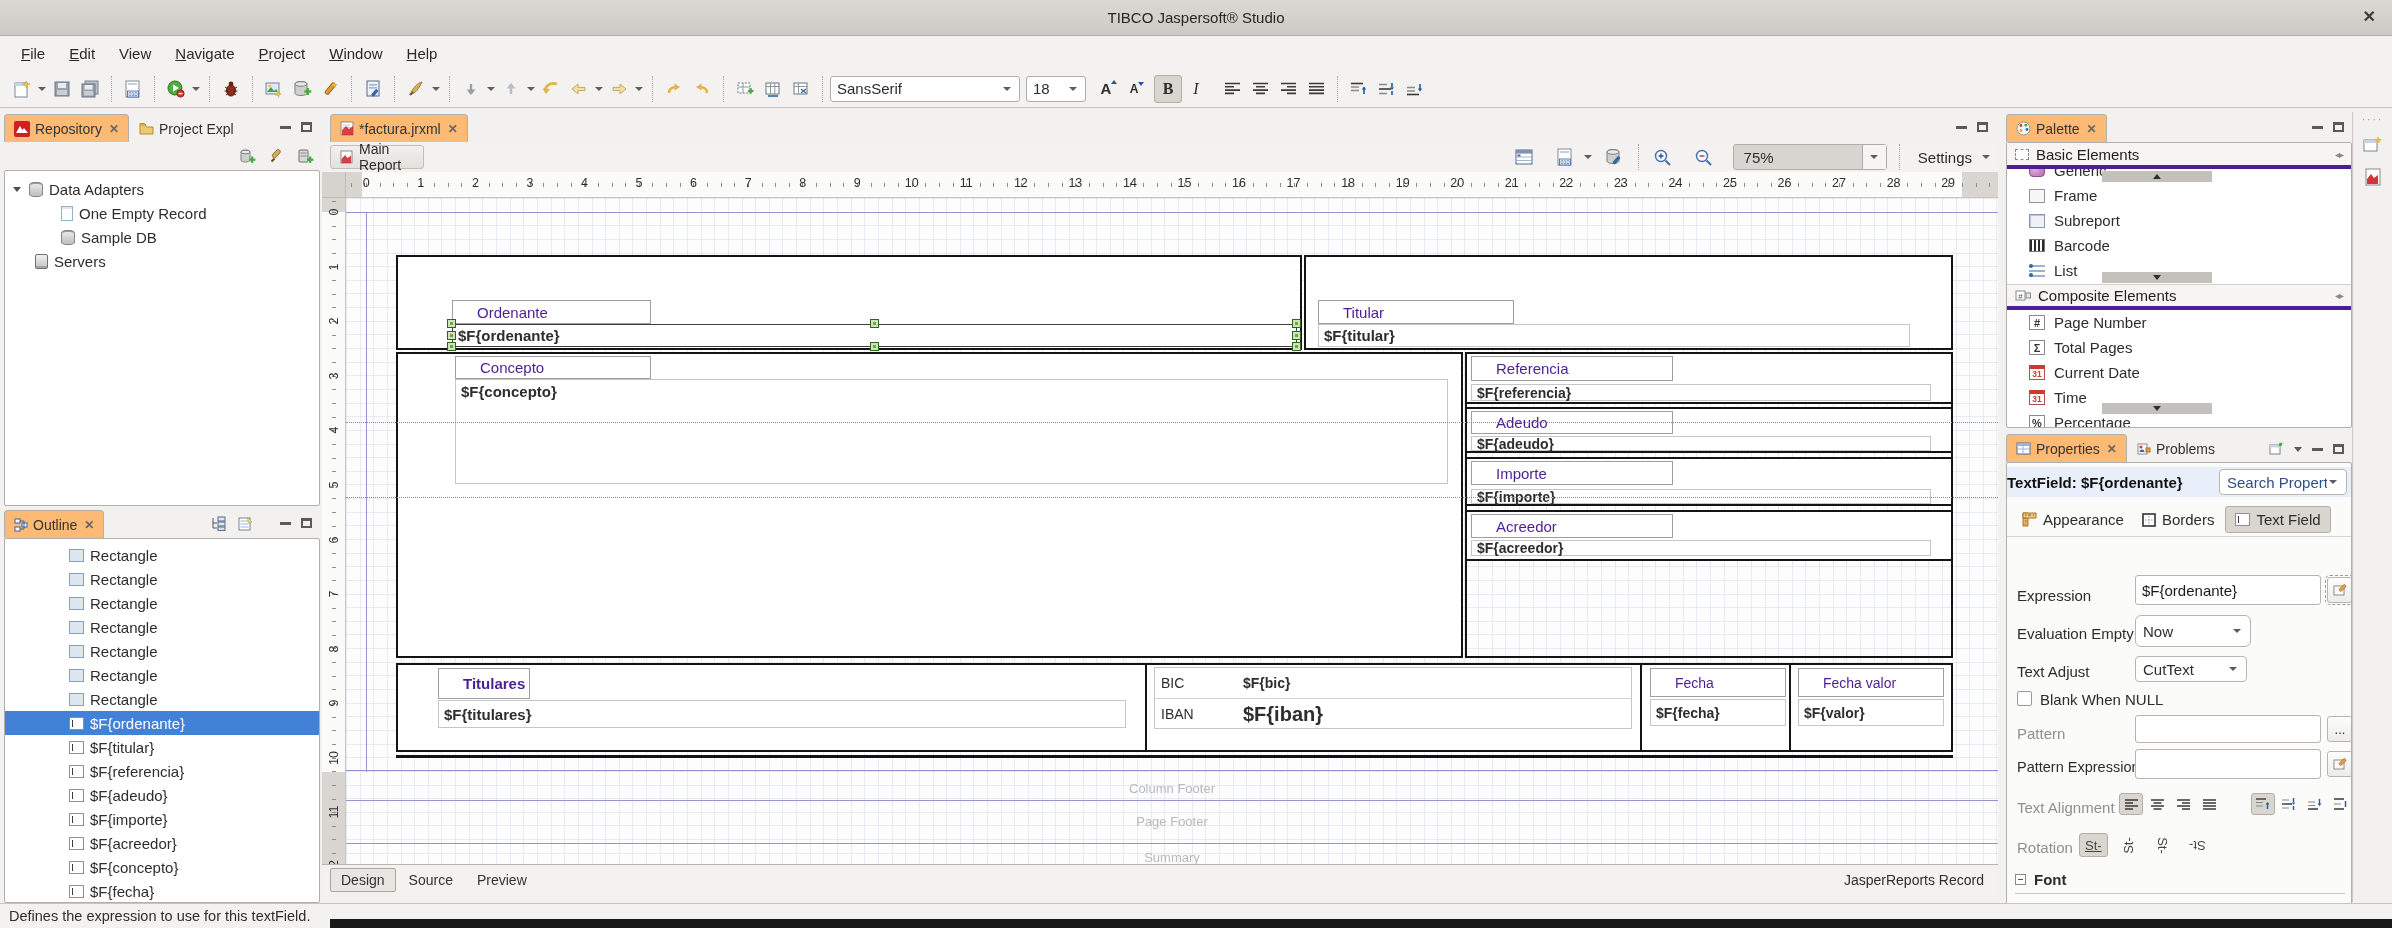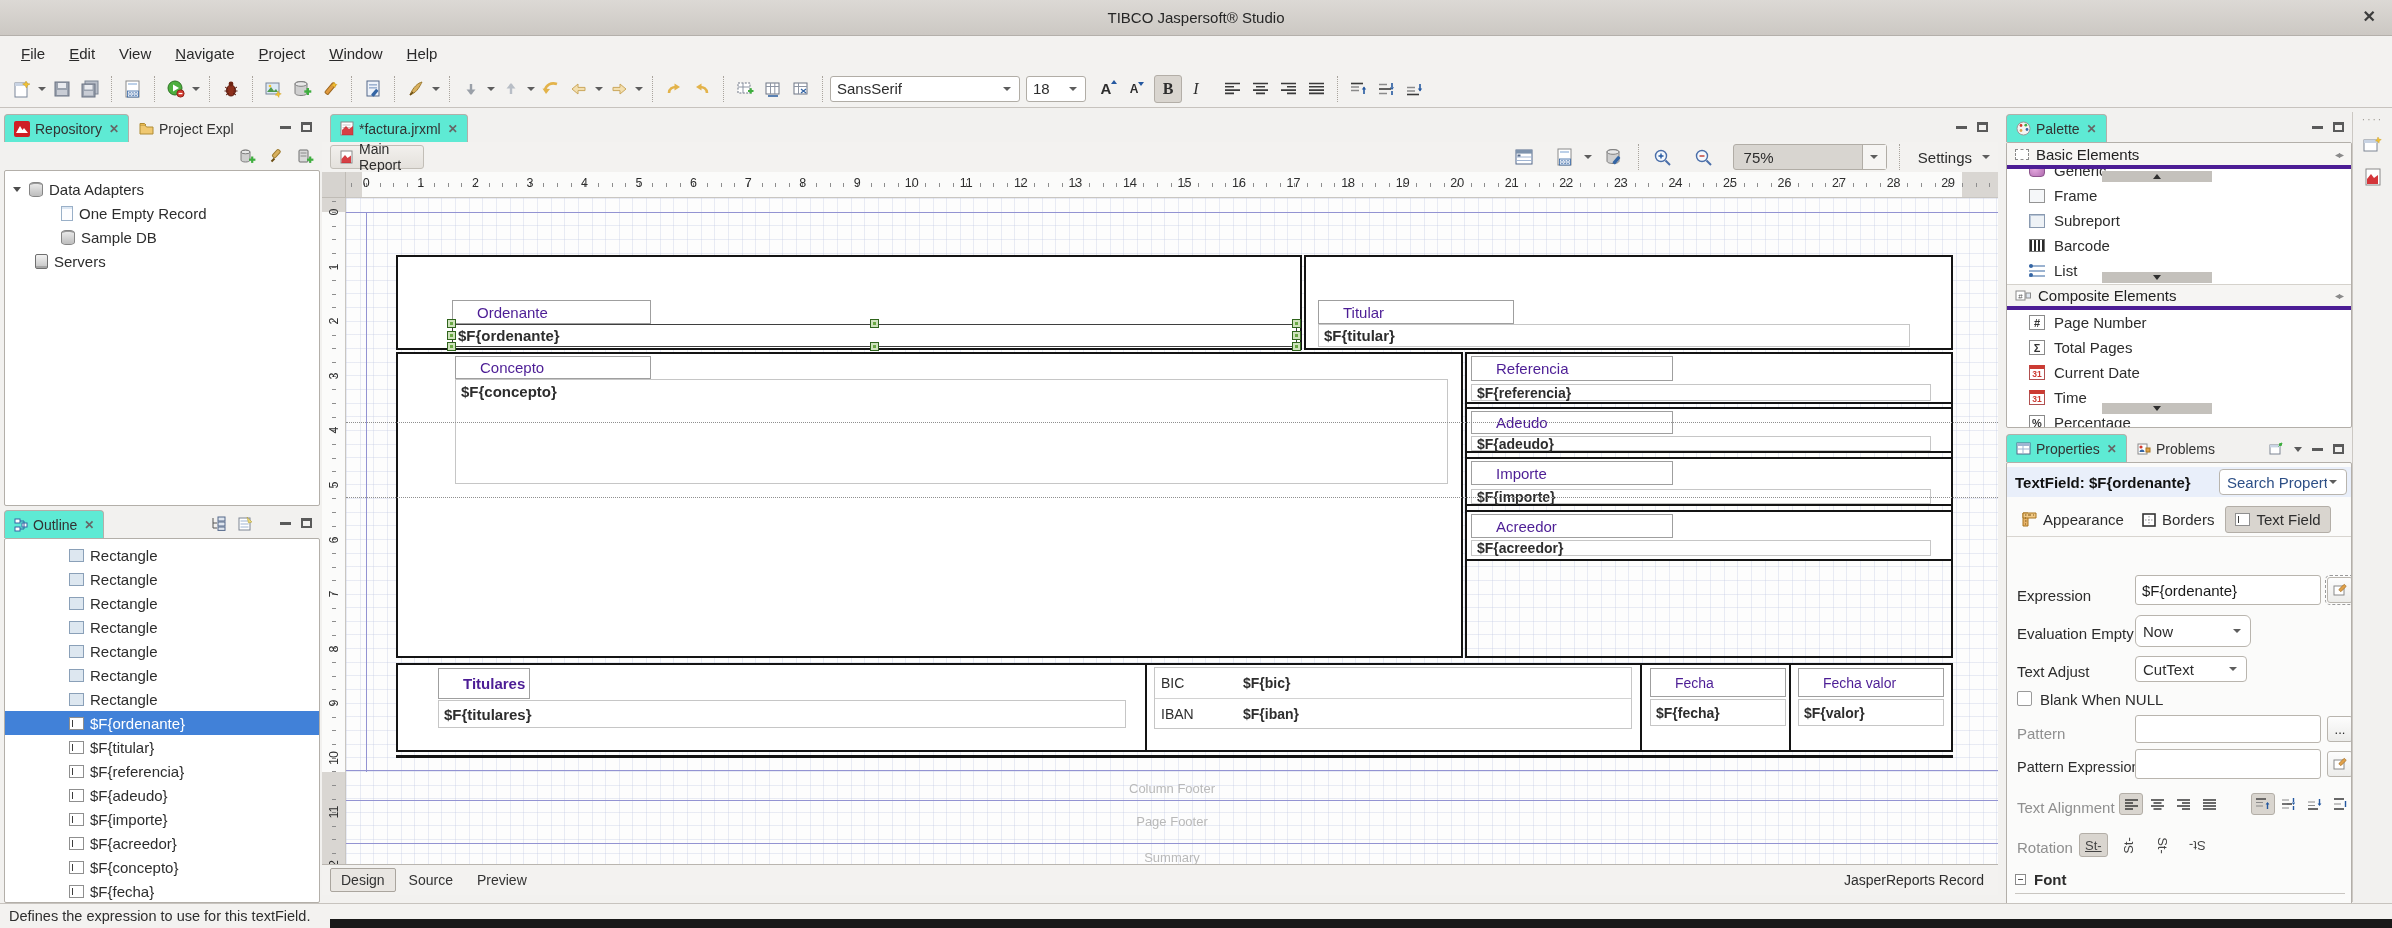--- a/index.html
+++ b/index.html
@@ -18,21 +18,21 @@
 .tb-sep{width:1px;height:26px;border-left:1px dotted #a9a49d;margin:0 7px;flex:none}
 .tb-btn{width:28px;height:28px;display:flex;align-items:center;justify-content:center;border-radius:3px;flex:none}
 .tb-btn.pressed{background:#d9d5cf;border:1px solid #b3aea7}
 .dd{width:0;height:0;border-left:4px solid transparent;border-right:4px solid transparent;border-top:4px solid #5d5d5d;flex:none;margin:0 2px}
 .combo{background:#fff;border:1px solid #b1ada6;border-radius:3px;height:26px;display:flex;align-items:center;padding:0 6px;justify-content:space-between}
 svg{display:block}
 
 .view{position:absolute;background:#f2f1ef}
 .vtabs{height:30px;display:flex;align-items:flex-end}
 .vtab{height:28px;display:flex;align-items:center;gap:5px;padding:0 9px;font-size:14px;color:#333;border:1px solid transparent;border-bottom:none;border-radius:4px 4px 0 0}
-.vtab.active{background:#5eead4;border-color:#b3afa9}
+.vtab.active{background:#fdba74;border-color:#b3afa9}
 .vtab .x{font-size:12px;font-weight:bold;color:#666;margin-left:2px}
 .vbody{position:absolute;background:#fff;border:1px solid #b3afa9;border-radius:2px;overflow:hidden}
 .winbtns{position:absolute;display:flex;gap:10px;align-items:center}
 .ico-min{width:11px;height:3px;background:#5a5a5a}
 .ico-max{width:11px;height:10px;border:2px solid #5a5a5a;border-top-width:3px}
 .tree-row{height:24px;display:flex;align-items:center;gap:6px;font-size:15px;padding-left:8px;white-space:nowrap}
 .tree-row.sel{background:#4181d8;color:#fff}
 .i0{padding-left:8px}.i0b{padding-left:14px}.i1{padding-left:40px}
 .tw{width:0;height:0;border-top:5px solid #4d4d4d;border-left:4px solid transparent;border-right:4px solid transparent;flex:none}
 .i-db{width:14px;height:15px;background:linear-gradient(#ececec,#bdbdbd);border:1px solid #858585;border-radius:5px 5px 5px 5px/3px 3px 3px 3px;box-shadow:inset 0 3px 0 -2px #9b9b9b,inset 0 7px 0 -6px #9b9b9b;flex:none}
@@ -791,21 +791,21 @@
   <div class="lbox bold" style="left:92px;top:470px;width:92px;height:31px">Titulares</div>
   <div class="fbox bold" style="left:92px;top:502px;width:688px;height:28px">$F{titulares}</div>
 
   <div class="fbox" style="left:808px;top:469px;width:478px;height:62px;padding:0;display:block">
     <div style="display:flex;height:31px;border-bottom:1px solid #d2d2d2;align-items:center">
       <span style="width:88px;padding-left:6px;font-size:14px">BIC</span>
       <span class="bold" style="font-size:14px">$F{bic}</span>
     </div>
     <div style="display:flex;height:30px;align-items:center">
       <span style="width:88px;padding-left:6px;font-size:14px">IBAN</span>
-      <span class="bold" style="font-size:14px">$F{iban}</span>
+      <span class="bold" style="font-size:20px">$F{iban}</span>
     </div>
   </div>
 
   <div class="lbox" style="left:1304px;top:470px;width:136px;height:29px;font-size:14px">Fecha</div>
   <div class="fbox bold" style="left:1304px;top:501px;width:136px;height:27px;font-size:14px">$F{fecha}</div>
   <div class="lbox" style="left:1452px;top:470px;width:146px;height:29px;font-size:14px">Fecha valor</div>
   <div class="fbox bold" style="left:1452px;top:501px;width:146px;height:27px;font-size:14px">$F{valor}</div>
 
   <div class="bandlabel" style="top:583px">Column Footer</div>
   <div class="bandlabel" style="top:616px">Page Footer</div>
@@ -959,21 +959,21 @@
             <path d="M13 1l-3.5 3.5M13 1l-1 3-2-2z" stroke="#3fae3f" fill="#3fae3f"></path>
           </svg>
         </span>
       <span style="width:0;height:0;border-top:5px solid #5a5a5a;border-left:4.5px solid transparent;border-right:4.5px solid transparent"></span>
       <span class="ico-min"></span>
       <span class="ico-max"></span>
     </div>
   </div>
   <div class="vbody" style="left:0;top:30px;width:346px;height:460px;background:#fbfbfa">
     <div style="position:absolute;left:0;top:4px;width:346px;height:30px;background:#e9effa;display:flex;align-items:center">
-      <b style="margin-left:8px;font-size:15px;color:#111">TextField: $F{ordenante}</b>
+      <b style="font-size:15px;color:#111">TextField: $F{ordenante}</b>
     </div>
     <div class="pcombo" style="left:212px;top:6px;width:128px;height:26px;color:#2d4f86">
       <span style="overflow:hidden;white-space:nowrap">Search Propert</span>
         <span class="dd"></span>
     </div>
     <div style="position:absolute;left:0;top:40px;width:346px;height:34px;display:flex;align-items:center;gap:4px;padding-left:8px;border-bottom:1px solid #d8d5d0">
       <span class="flex" style="gap:6px;padding:4px 7px">
         <span>
             <svg width="15" height="15" viewBox="0 0 15 15">
               <path d="M1 1h5v13H1z" fill="#e8b46a" stroke="#a8741f"></path>

